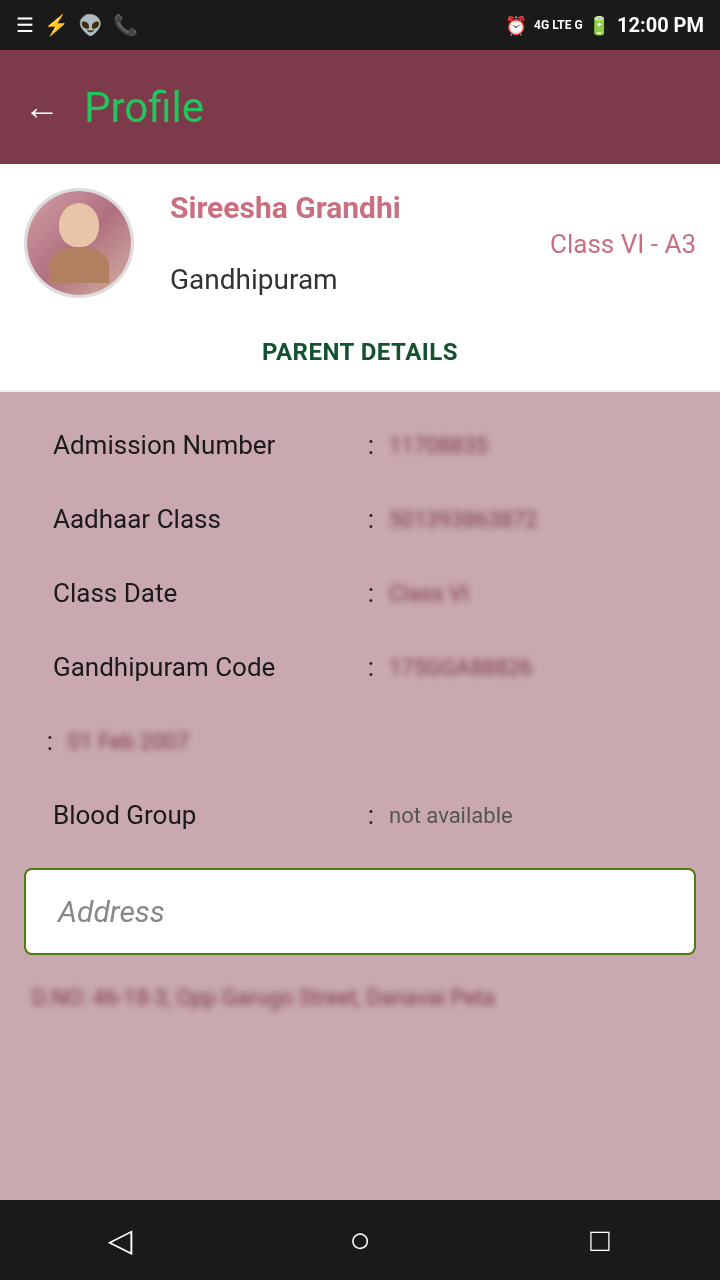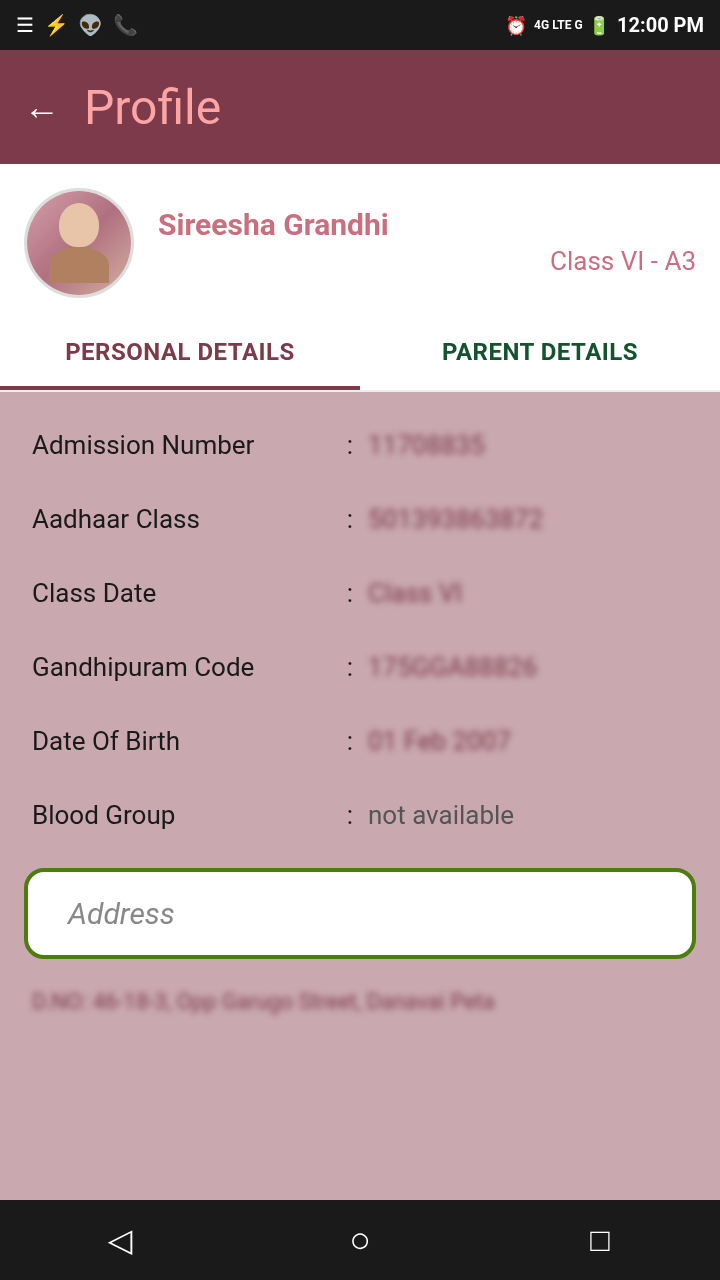--- a/index.html
+++ b/index.html
@@ -50,22 +50,22 @@
       padding: 0 24px;
       gap: 24px;
     }
     .app-bar .back-btn {
       color: white;
       font-size: 36px;
       cursor: pointer;
       line-height: 1;
     }
     .app-bar .title {
-      color: #fca5a5;
-      font-size: 48px;
+      color: #22c55e;
+      font-size: 42px;
       font-weight: 400;
     }
 
     
     .profile-header {
       width: 100%;
       background: white;
       padding: 24px 24px 20px 24px;
       display: flex;
       align-items: center;
@@ -113,20 +113,21 @@
       background: #b08060;
       border-radius: 50% 50% 0 0;
       position: absolute;
       bottom: 0;
       left: 50%;
       transform: translateX(-50%);
     }
 
     .profile-info {
       flex: 1;
+      margin-left: 12px;
     }
     .profile-name {
       font-size: 30px;
       font-weight: bold;
       color: #c97080;
       margin-bottom: 4px;
     }
     .profile-class {
       font-size: 26px;
       color: #c97080;
@@ -177,46 +178,47 @@
       display: flex;
       align-items: center;
       padding: 22px 32px;
       background: #c9a8b0;
     }
     .detail-label {
       font-size: 26px;
       color: #1a1a1a;
       width: 300px;
       flex-shrink: 0;
+      margin-left: 21px;
     }
     .detail-colon {
       font-size: 26px;
       color: #1a1a1a;
       width: 36px;
       flex-shrink: 0;
       text-align: center;
     }
     .detail-value {
-      font-size: 26px;
+      font-size: 22px;
       color: #7d3a4a;
       filter: blur(3px);
       flex: 1;
     }
     .detail-value.no-blur {
       filter: none;
       color: #555;
     }
 
     
     .address-box {
       margin: 16px 24px;
       background: white;
-      border-radius: 20px;
-      border: 4px solid #4d7c0f;
-      padding: 24px 40px;
+      border-radius: 8px;
+      border: 2px solid #4d7c0f;
+      padding: 24px 32px;
     }
     .address-label {
       font-size: 30px;
       color: #888;
       font-style: italic;
     }
 
     .address-value {
       padding: 14px 32px;
       font-size: 22px;
@@ -287,27 +289,25 @@
     <div class="avatar-img">
       <div class="avatar-face">
         <div class="head"></div>
         <div class="body"></div>
       </div>
     </div>
   </div>
   <div class="profile-info">
     <div class="profile-name">Sireesha  Grandhi</div>
     <div class="profile-class">Class VI - A3</div>
+    <div class="profile-location">Gandhipuram</div>
   </div>
 </div>
 
 <div class="tabs">
-  <div class="tab active">
-    <span>PERSONAL DETAILS</span>
-  </div>
   <div class="tab inactive">
     <span>PARENT DETAILS</span>
   </div>
 </div>
 
 <div class="content">
 
   <div class="detail-row">
     <span class="detail-label">Admission Number</span>
     <span class="detail-colon">:</span>
@@ -326,21 +326,20 @@
     <span class="detail-value">Class VI</span>
   </div>
 
   <div class="detail-row">
     <span class="detail-label">Gandhipuram Code</span>
     <span class="detail-colon">:</span>
     <span class="detail-value">175GGA88826</span>
   </div>
 
   <div class="detail-row">
-    <span class="detail-label">Date Of Birth</span>
     <span class="detail-colon">:</span>
     <span class="detail-value">01 Feb 2007</span>
   </div>
 
   <div class="detail-row">
     <span class="detail-label">Blood Group</span>
     <span class="detail-colon">:</span>
     <span class="detail-value no-blur">not available</span>
   </div>
 

